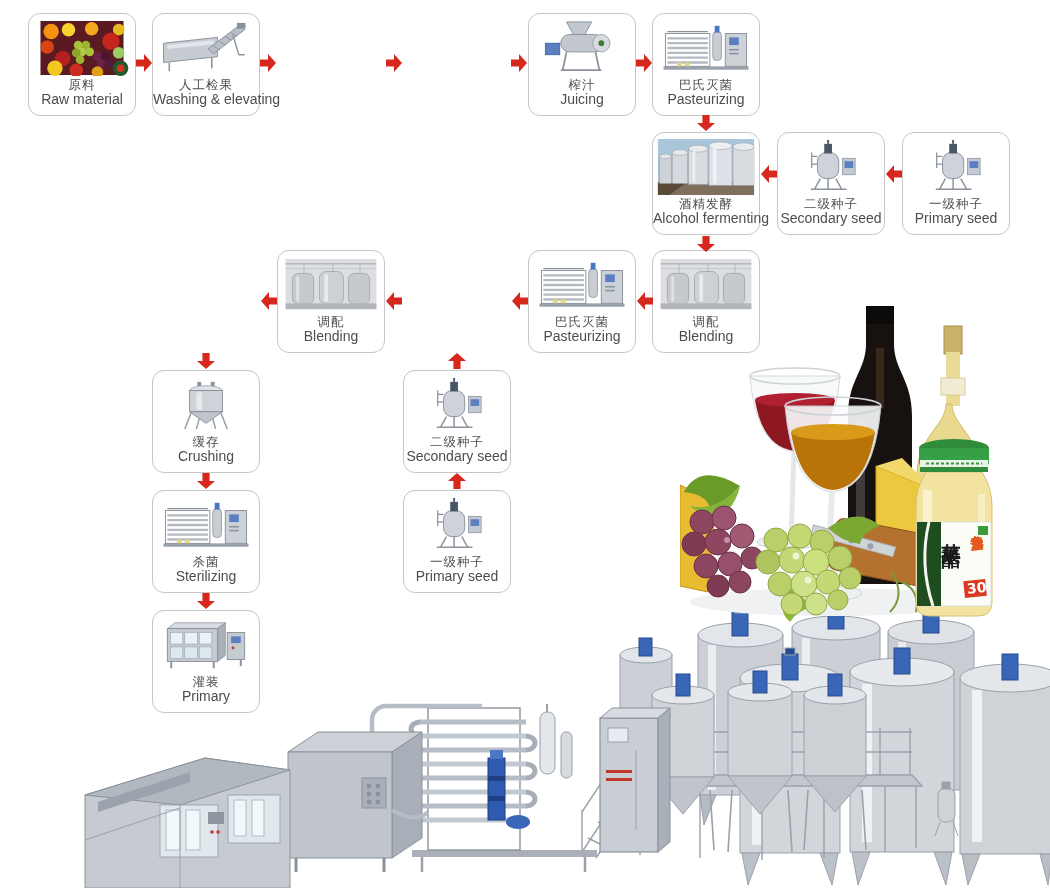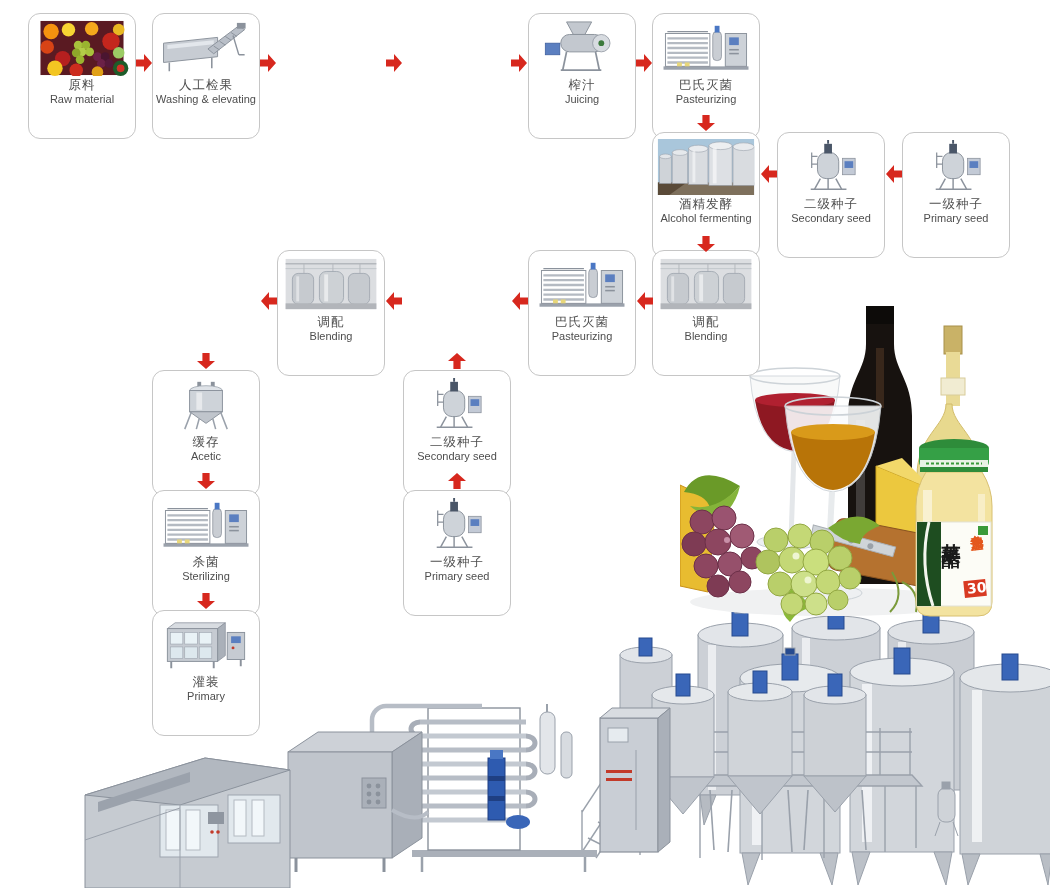--- a/index.html
+++ b/index.html
@@ -1,23 +1,23 @@
 <!DOCTYPE html>
 <html><head>
 <meta charset="utf-8">
 <style>
   html,body{margin:0;padding:0;background:#fff;}
   #canvas{position:relative;width:1050px;height:888px;background:#fff;overflow:hidden;
           font-family:"Liberation Sans","DejaVu Sans",sans-serif;}
-  .station{position:absolute;width:108px;height:126px;background:#fff;border:1.5px solid #c6c6c6;
+  .station{position:absolute;width:108px;height:103px;background:#fff;border:1.5px solid #c6c6c6;
            border-radius:12px;box-sizing:border-box;text-align:center;z-index:30;}
   .station .img{height:58px;margin-top:5px;display:flex;align-items:center;justify-content:center;}
   .station .img svg{width:98px;height:56px;}
   .station .zh{font-size:12.5px;color:#4d4d4d;letter-spacing:1px;line-height:15px;margin-top:1px;}
-  .station .en{font-size:11px;color:#4d4d4d;line-height:12px;white-space:nowrap;}
+  .station .en{font-size:14px;color:#4d4d4d;line-height:12px;white-space:nowrap;}
   .arrow{position:absolute;background:#d7281e;z-index:40;}
   .ar{width:16px;height:18px;clip-path:polygon(0 30%,50% 30%,50% 0,100% 50%,50% 100%,50% 70%,0 70%);}
   .al{width:16px;height:18px;clip-path:polygon(100% 30%,50% 30%,50% 0,0 50%,50% 100%,50% 70%,100% 70%);}
   .ad{width:18px;height:16px;clip-path:polygon(30% 0,70% 0,70% 50%,100% 50%,50% 100%,0 50%,30% 50%);}
   .au{width:18px;height:16px;clip-path:polygon(30% 100%,70% 100%,70% 50%,100% 50%,50% 0,0 50%,30% 50%);}
   .bigart{position:absolute;z-index:10;}
 </style>
 </head>
 <body>
 
@@ -649,21 +649,21 @@
   <div class="en">Blending</div>
 </div>
 
 <div class="station" style="left:152px;top:370px">
   <div class="img">
         <svg viewBox="0 0 100 58">
           <use href="#sym-storage"></use>
         </svg>
       </div>
   <div class="zh">缓存</div>
-  <div class="en">Acetic</div>
+  <div class="en">Crushing</div>
 </div>
 <div class="station" style="left:152px;top:490px">
   <div class="img">
         <svg viewBox="0 0 100 58">
           <use href="#sym-pasteur"></use>
         </svg>
       </div>
   <div class="zh">杀菌</div>
   <div class="en">Sterilizing</div>
 </div>

